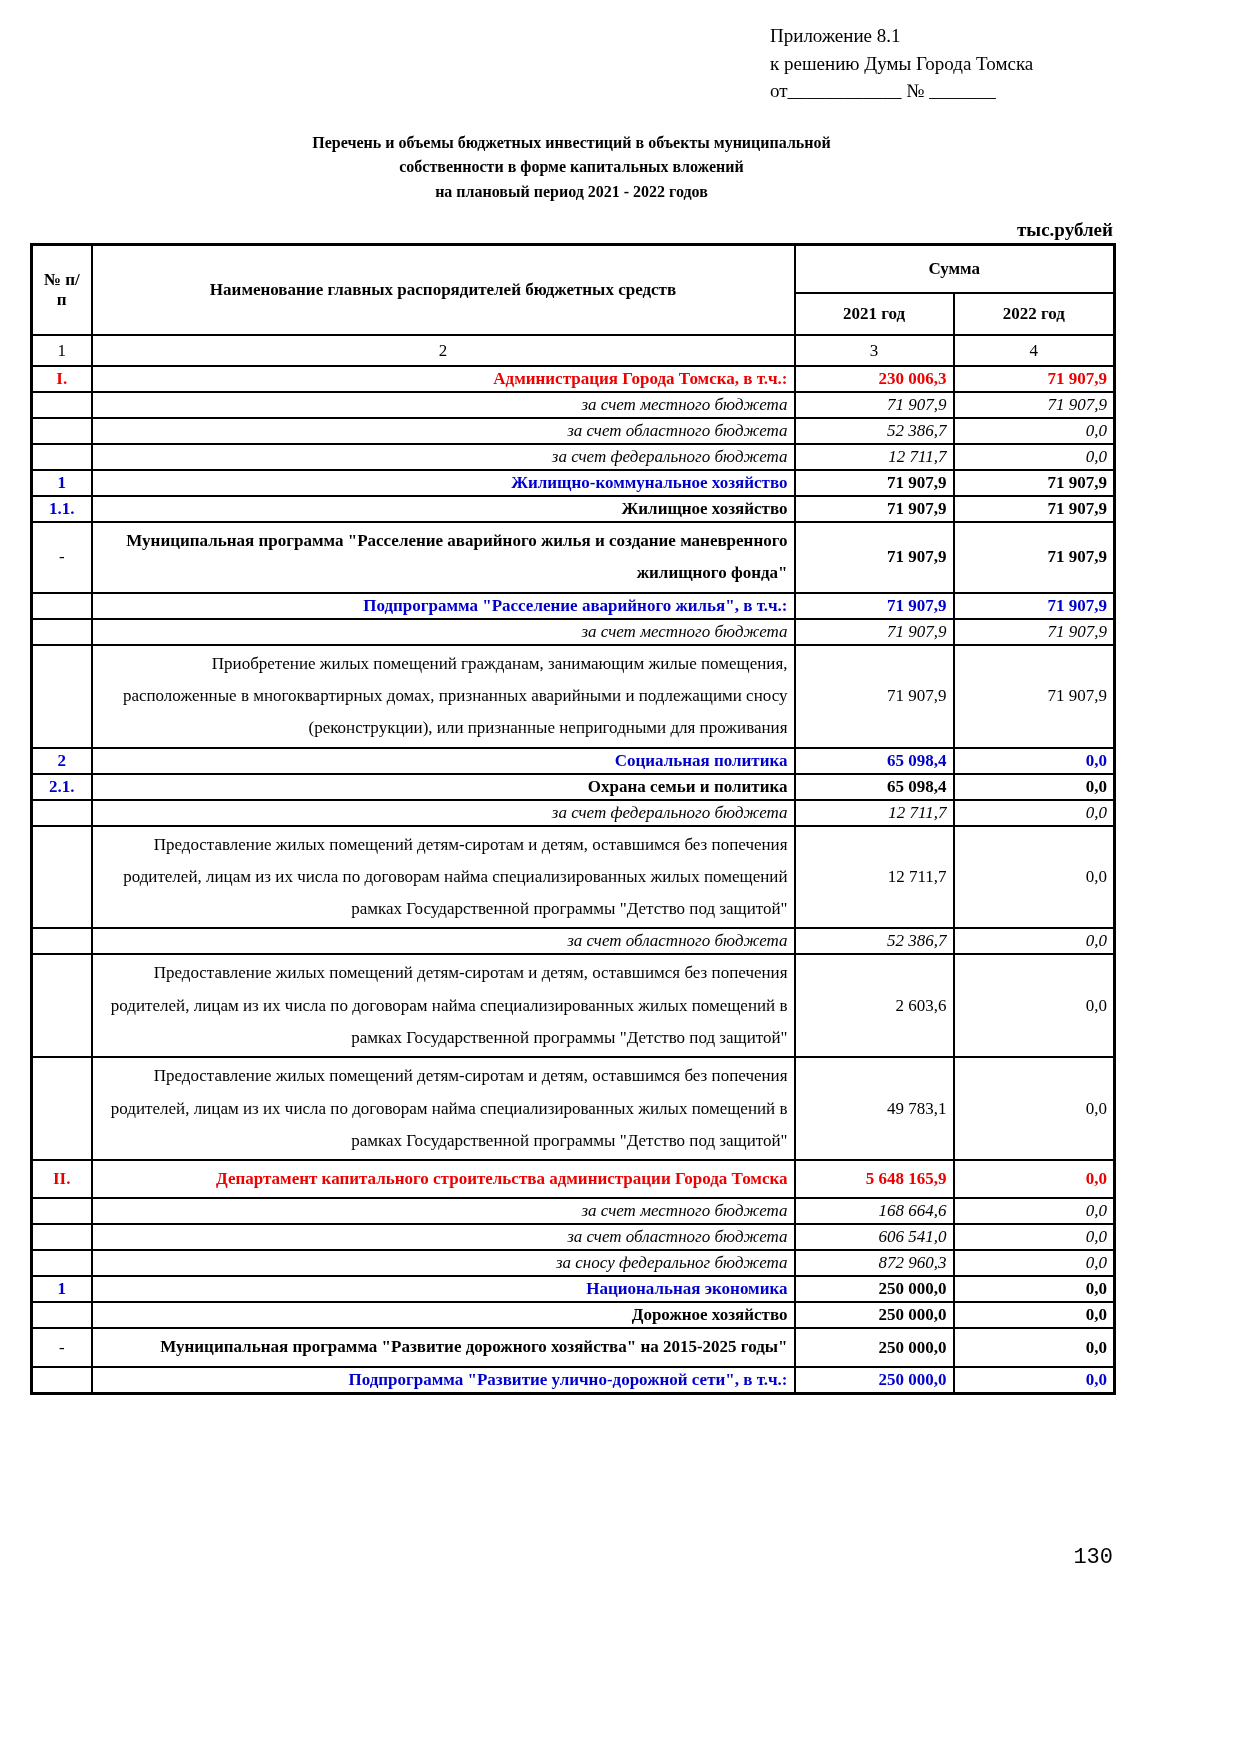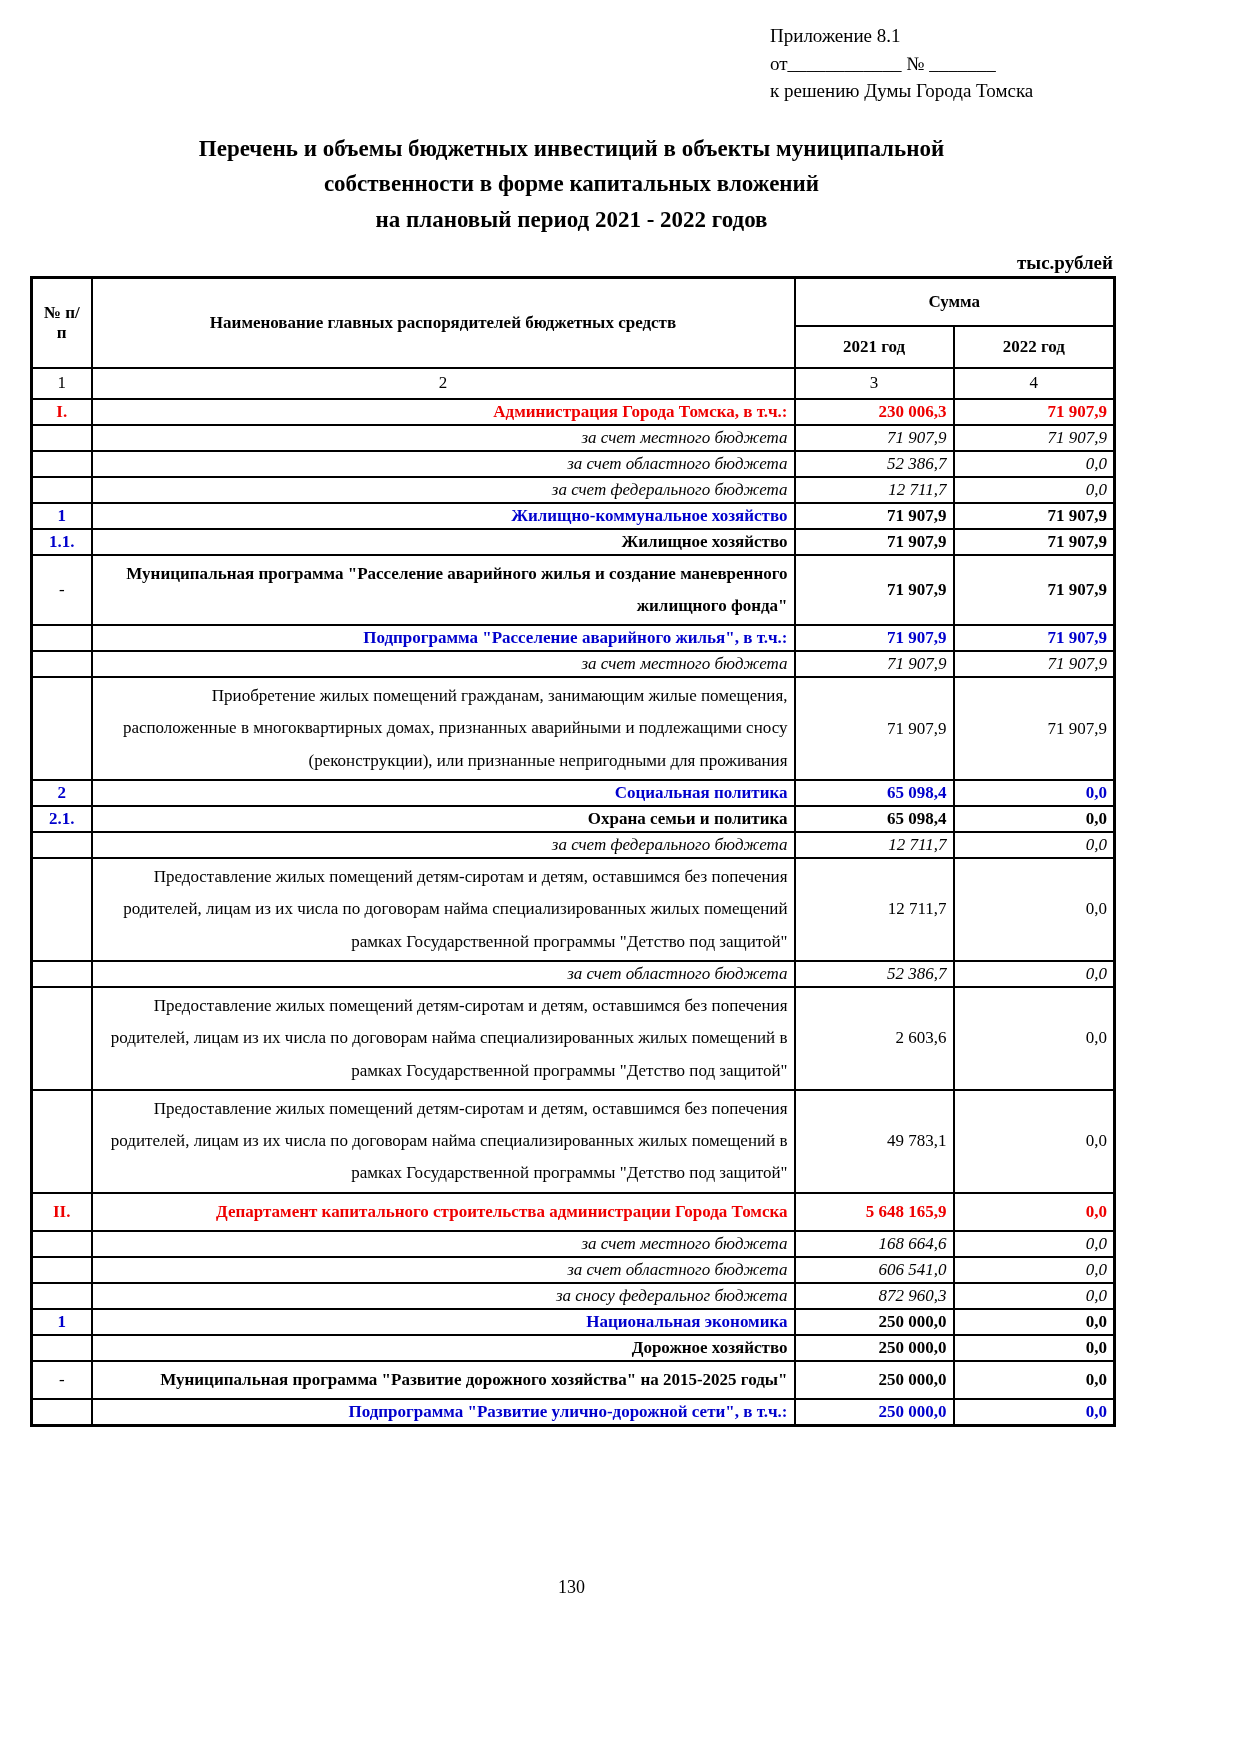--- a/index.html
+++ b/index.html
@@ -7,21 +7,21 @@
     width:1240px;min-height:1754px;
     font-family:"Liberation Serif","DejaVu Serif",serif;
     color:#000;position:relative;
   }
   .appendix{
     margin:22px 0 0 770px;
     font-size:19px;line-height:1.45;
   }
   .doc-title{
     width:1083px;margin:26px 0 0 30px;
-    text-align:center;font-weight:bold;font-size:23px;line-height:1.55;
+    text-align:center;font-weight:bold;font-size:16px;line-height:1.55;
   }
   .unit-note{
     width:1083px;margin:14px 0 2px 30px;
     text-align:right;font-weight:bold;font-size:19px;
   }
   table.budget{
     margin-left:30px;width:1083px;
     border-collapse:collapse;table-layout:fixed;
     border:3px solid #000;
   }
@@ -42,31 +42,31 @@
   td.c-name{text-align:right;margin-top:32px;}
   td.c-val{text-align:right;padding-right:8px;}
   td.tall{line-height:1.9;padding-top:9px;padding-bottom:9px;}
   .red{color:#EE0000;font-weight:bold;}
   .blue{color:#0000CC;font-weight:bold;}
   .bold{font-weight:bold;}
   .italic{font-style:italic;}
   tr.r{height:26px;}
   .page-num{
     width:1083px;margin:150px 0 0 30px;
-    text-align:center;padding-right:28px;
-    font-size:18px;font-family:Liberation Serif, serif;
+    text-align:right;padding-right:28px;
+    font-size:22px;font-family:Liberation Mono, monospace;
   }
 </style>
 </head>
 <body>
 
 <div class="appendix">
   <div>Приложение 8.1</div>
+  <div>к решению Думы Города Томска</div>
   <div>от____________ № _______</div>
-  <div>к решению Думы Города Томска</div>
 </div>
 
 <div class="doc-title">
   <div>Перечень и объемы бюджетных инвестиций в объекты муниципальной</div>
   <div>собственности в форме капитальных вложений</div>
   <div>на плановый период 2021 - 2022 годов</div>
 </div>
 
 <div class="unit-note">тыс.рублей</div>
 

